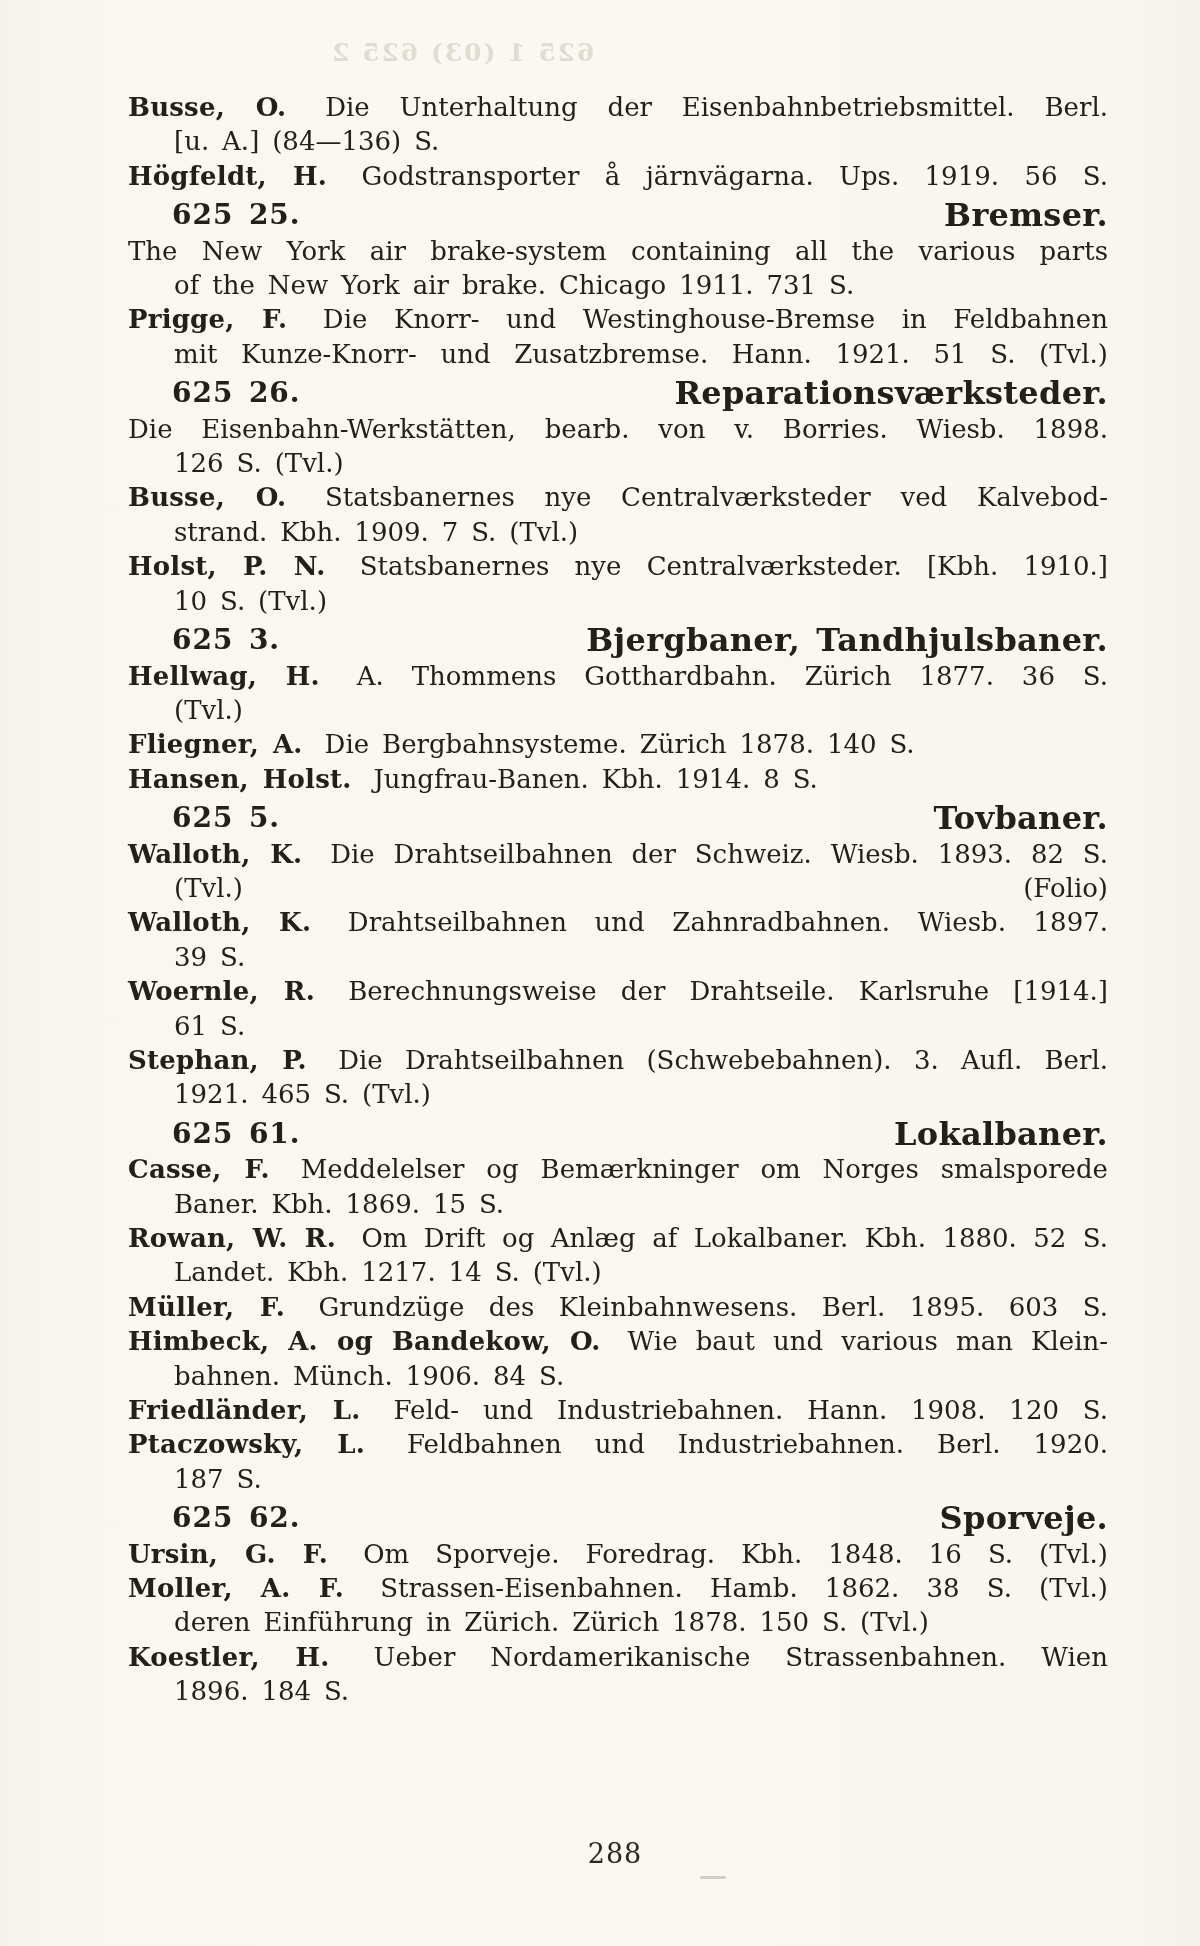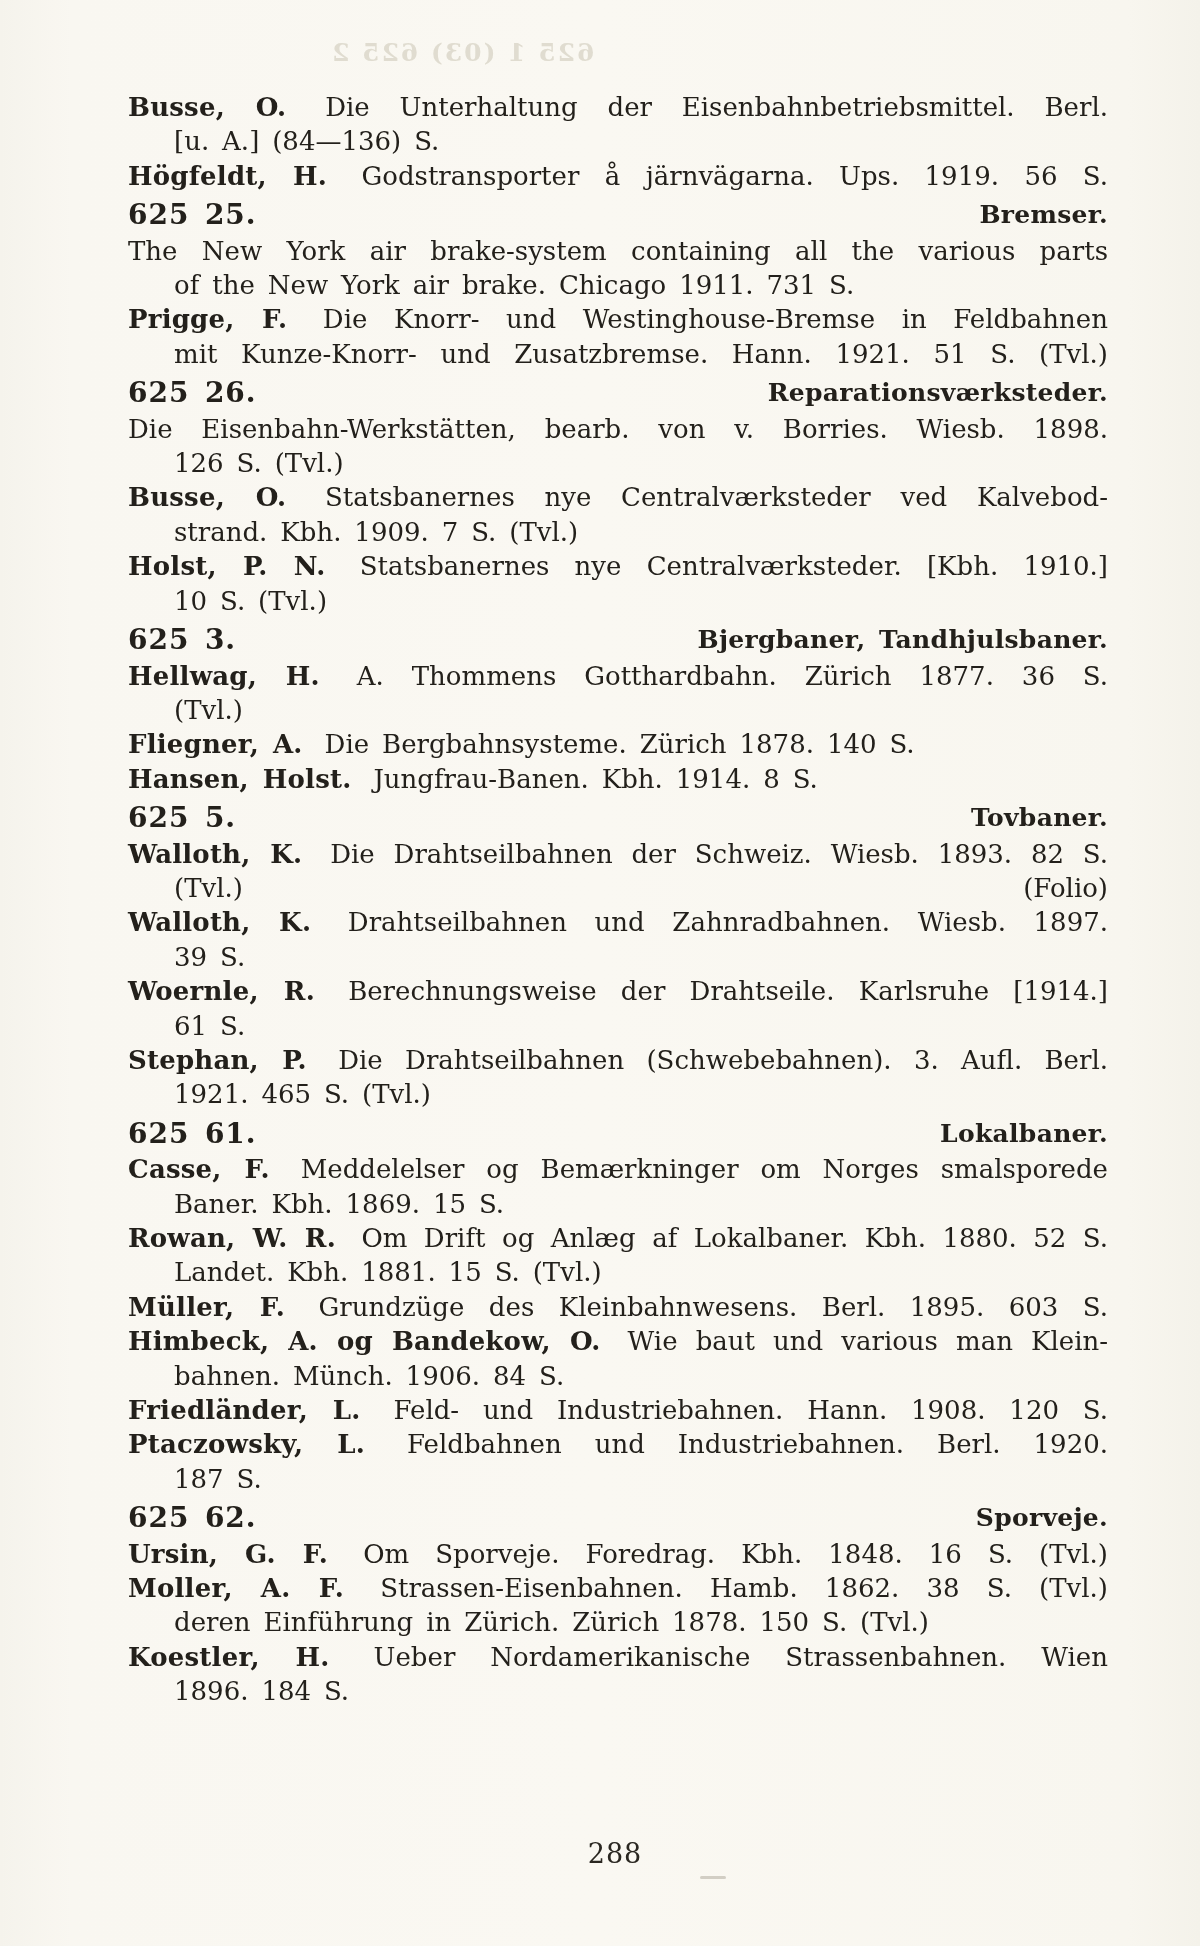--- a/index.html
+++ b/index.html
@@ -34,23 +34,24 @@
     text-align:justify;
     text-align-last:justify;
     text-justify:inter-word;
   }
   .line.indent{padding-left:46px;}
   .author{font-weight:bold;margin-right:9px;letter-spacing:.2px;}
   .section{
     display:flex;justify-content:space-between;align-items:flex-start;
     margin-top:5px;margin-bottom:1px;
     font-weight:bold;
+    margin-left:44px;
   }
   .sec-num{font-size:28px;letter-spacing:1px;}
-  .sec-title{font-size:25px;letter-spacing:.3px;}
+  .sec-title{font-size:32px;letter-spacing:.3px;}
   .right-note{float:right;}
   .page-number{
     position:absolute;top:1838px;left:125px;width:980px;
     text-align:center;font-size:27px;color:#2a2721;letter-spacing:1px;
   }
   .smudge{
     position:absolute;top:1876px;left:700px;width:26px;height:3px;
     background:#b7b2a6;border-radius:2px;opacity:.6;
   }
 </style>
@@ -101,21 +102,21 @@
       <div class="line indent"><span class="txt">61 S.</span></div>
       <div class="line justify"><span class="author">Stephan, P.</span> <span class="txt">Die Drahtseilbahnen (Schwebebahnen). 3. Aufl. Berl.</span></div>
       <div class="line indent"><span class="txt">1921. 465 S. (Tvl.)</span></div>
       <div class="line section">
         <span class="sec-num">625 61.</span>
         <span class="sec-title">Lokalbaner.</span>
       </div>
       <div class="line justify"><span class="author">Casse, F.</span> <span class="txt">Meddelelser og Bemærkninger om Norges smalsporede</span></div>
       <div class="line indent"><span class="txt">Baner. Kbh. 1869. 15 S.</span></div>
       <div class="line justify"><span class="author">Rowan, W. R.</span> <span class="txt">Om Drift og Anlæg af Lokalbaner. Kbh. 1880. 52 S.</span></div>
-      <div class="line indent"><span class="txt">Landet. Kbh. 1881. 15 S. (Tvl.)</span></div>
+      <div class="line indent"><span class="txt">Landet. Kbh. 1217. 14 S. (Tvl.)</span></div>
       <div class="line justify"><span class="author">Müller, F.</span> <span class="txt">Grundzüge des Kleinbahnwesens. Berl. 1895. 603 S.</span></div>
       <div class="line justify"><span class="author">Himbeck, A. og Bandekow, O.</span> <span class="txt">Wie baut und various man Klein-</span></div>
       <div class="line indent"><span class="txt">bahnen. Münch. 1906. 84 S.</span></div>
       <div class="line justify"><span class="author">Friedländer, L.</span> <span class="txt">Feld- und Industriebahnen. Hann. 1908. 120 S.</span></div>
       <div class="line justify"><span class="author">Ptaczowsky, L.</span> <span class="txt">Feldbahnen und Industriebahnen. Berl. 1920.</span></div>
       <div class="line indent"><span class="txt">187 S.</span></div>
       <div class="line section">
         <span class="sec-num">625 62.</span>
         <span class="sec-title">Sporveje.</span>
       </div>

